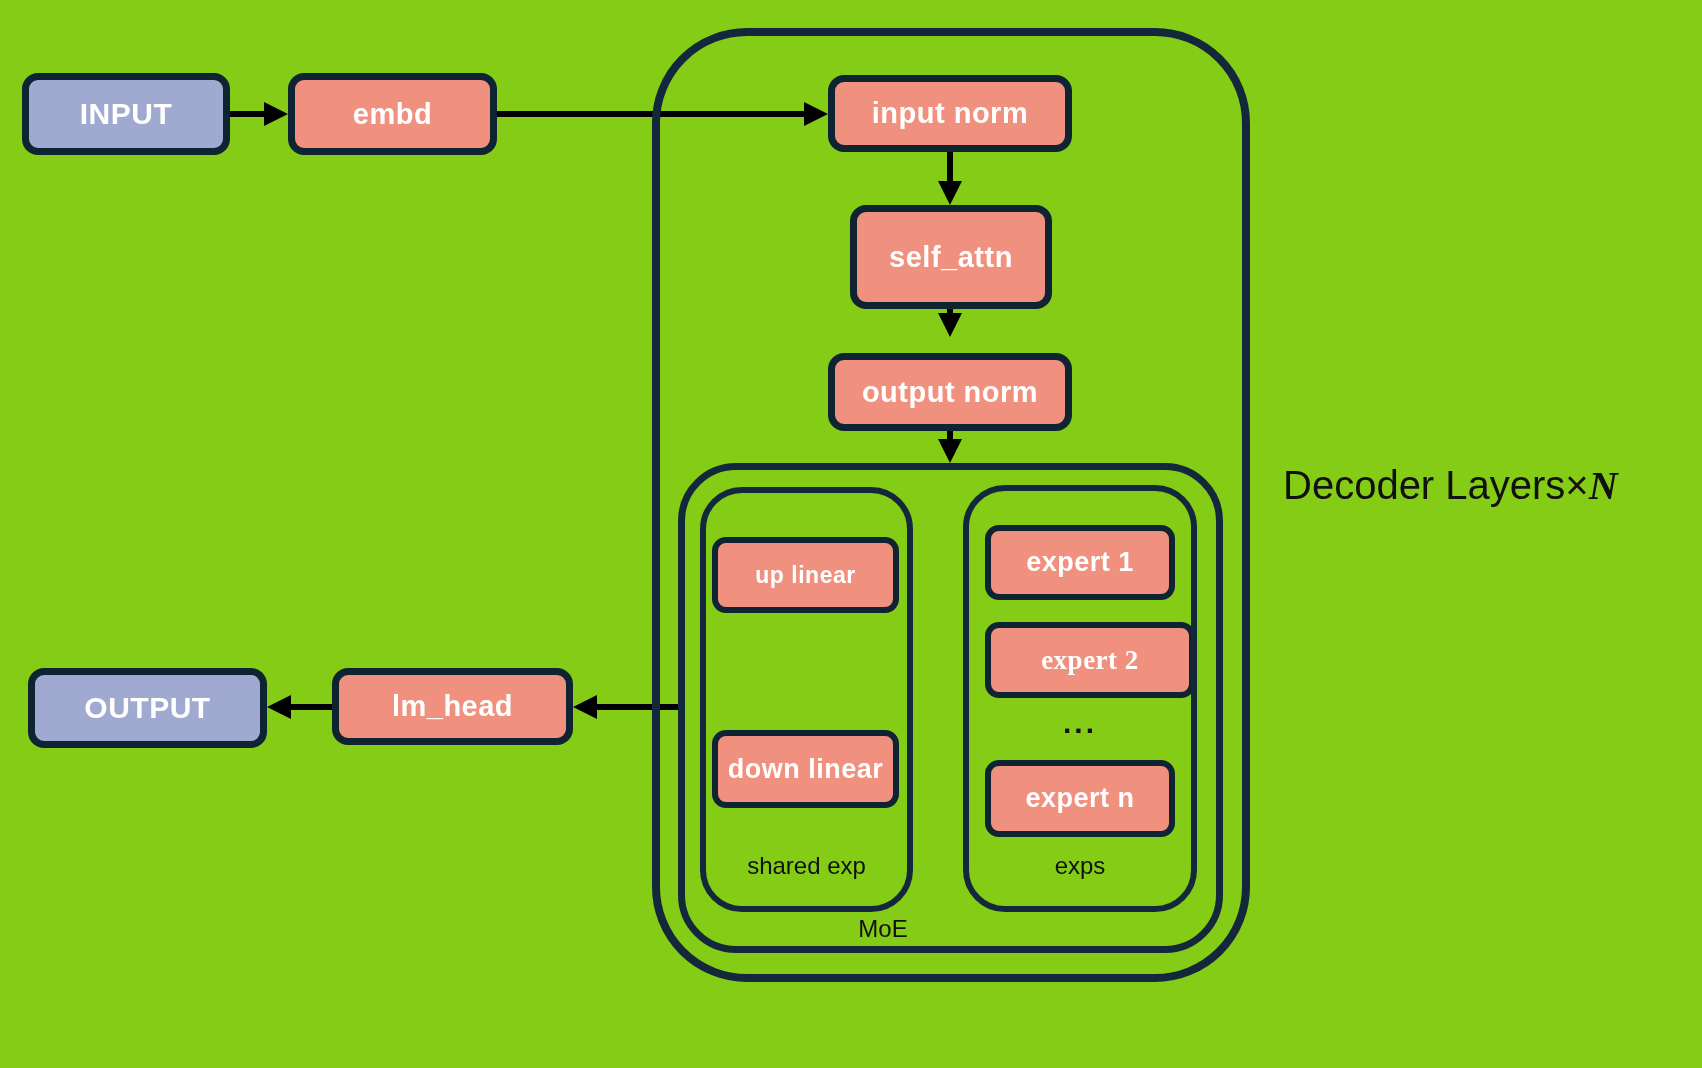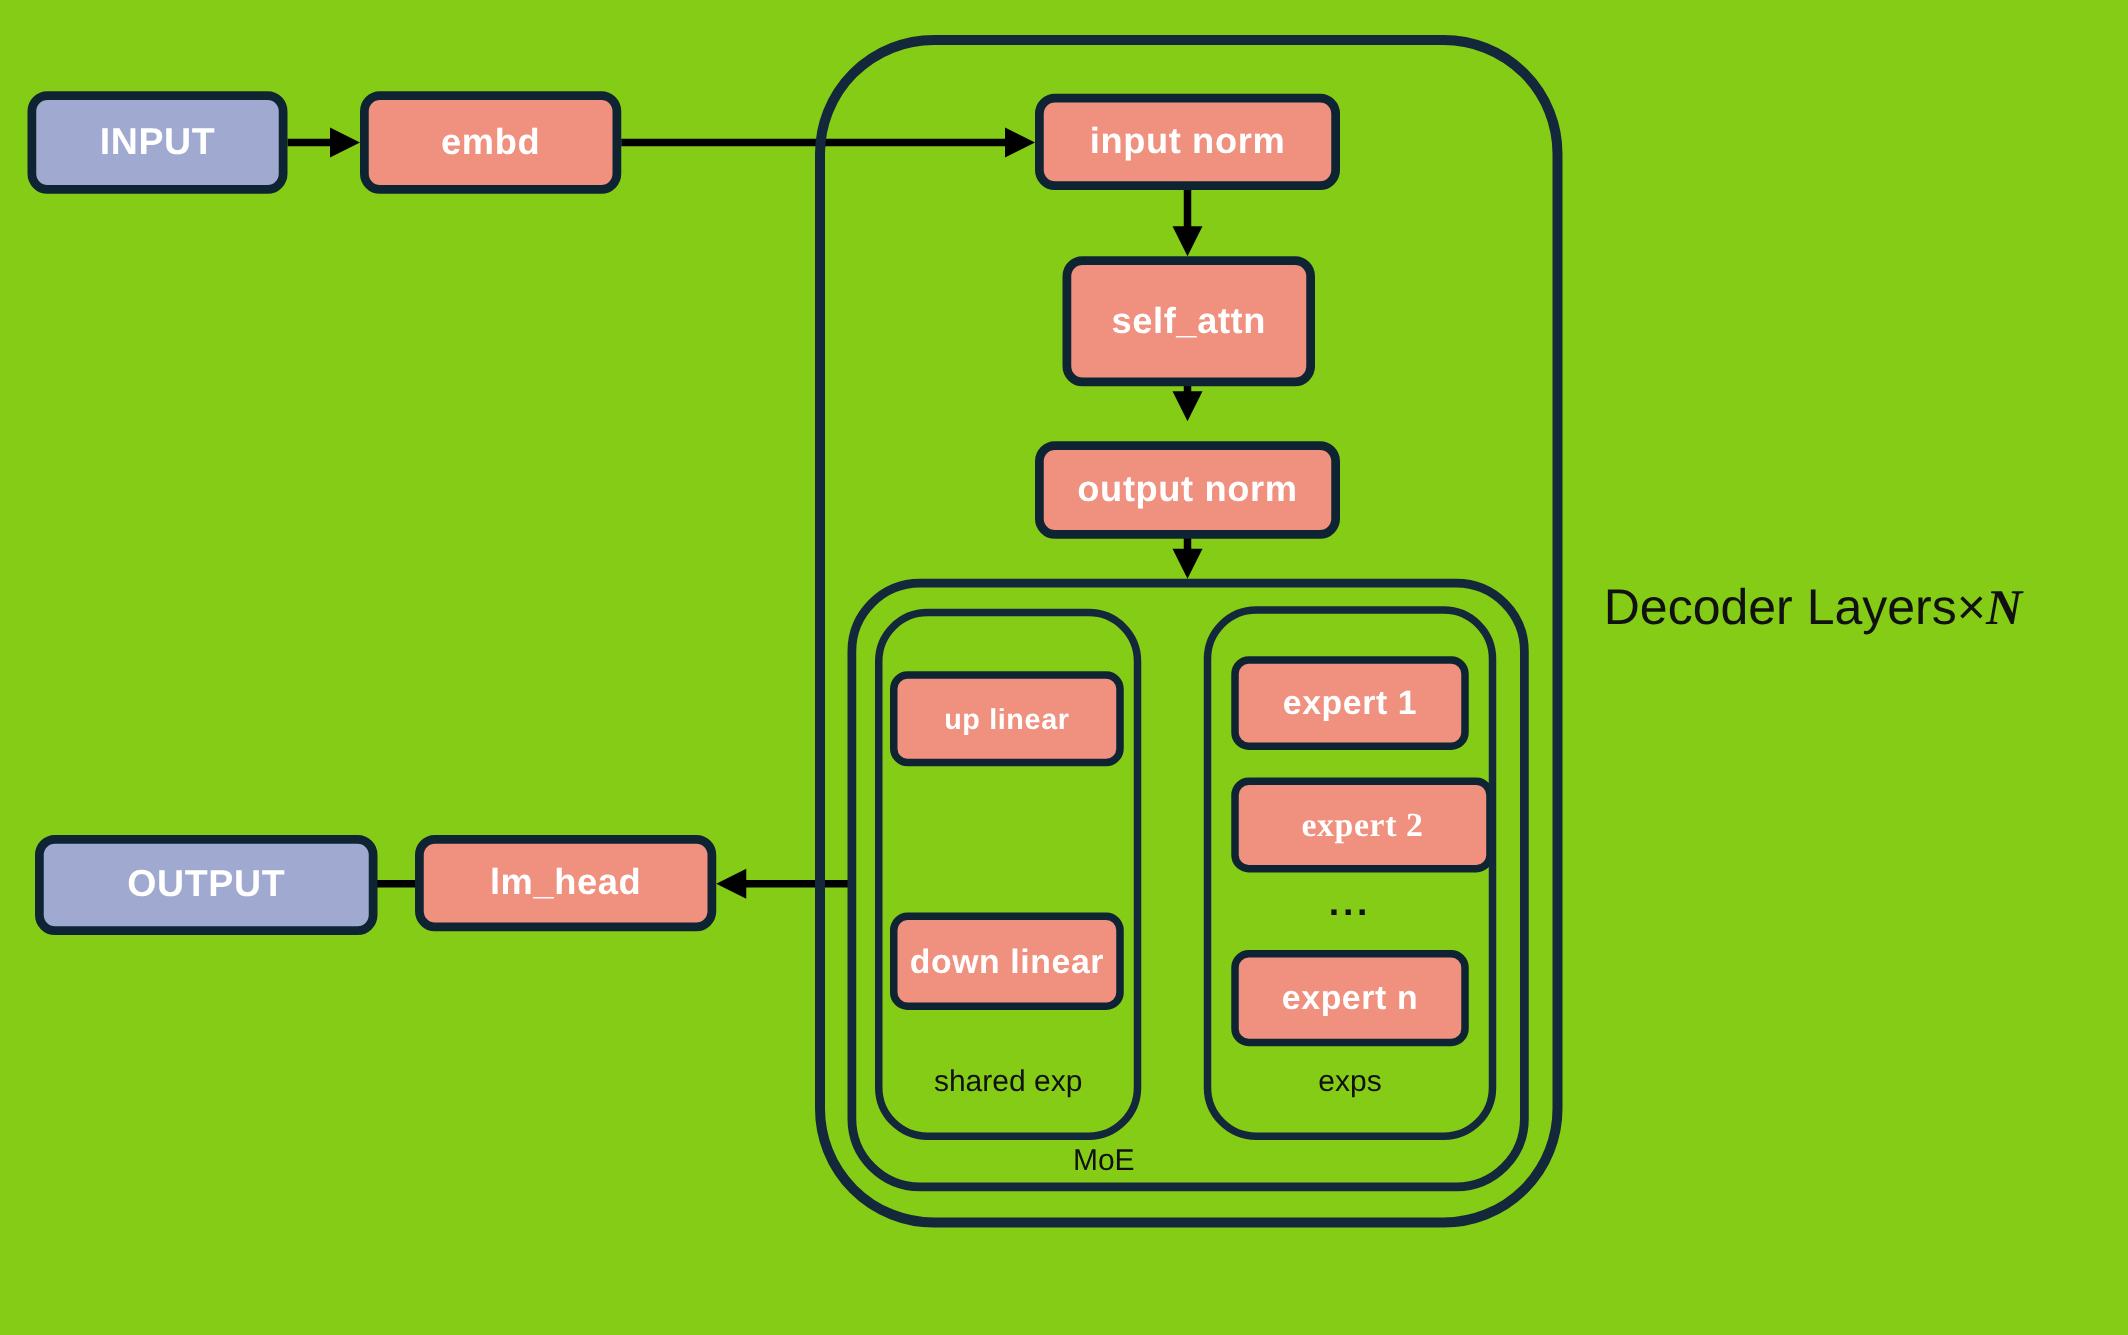--- a/index.html
+++ b/index.html
@@ -111,21 +111,21 @@
   </div>
 
   <div class="node salmon" style="left:288px; top:73px;  width:209px; height:82px;">
     <span>embd</span>
   </div>
 
   <div class="node salmon" style="left:332px; top:668px; width:241px; height:77px;">
     <span>lm_head</span>
   </div>
 
-  <div class="node purple" style="left:28px;  top:668px; width:274px; height:80px; font-size:30px;">
+  <div class="node purple" style="left:28px;  top:668px; width:239px; height:80px; font-size:30px;">
     <span>OUTPUT</span>
   </div>
 
   <div class="container decoder-box"></div>
 
   <div class="node salmon" style="left:828px; top:75px;  width:244px; height:77px;">
     <span>input norm</span>
   </div>
 
   <div class="node salmon" style="left:850px; top:205px; width:202px; height:104px;">

